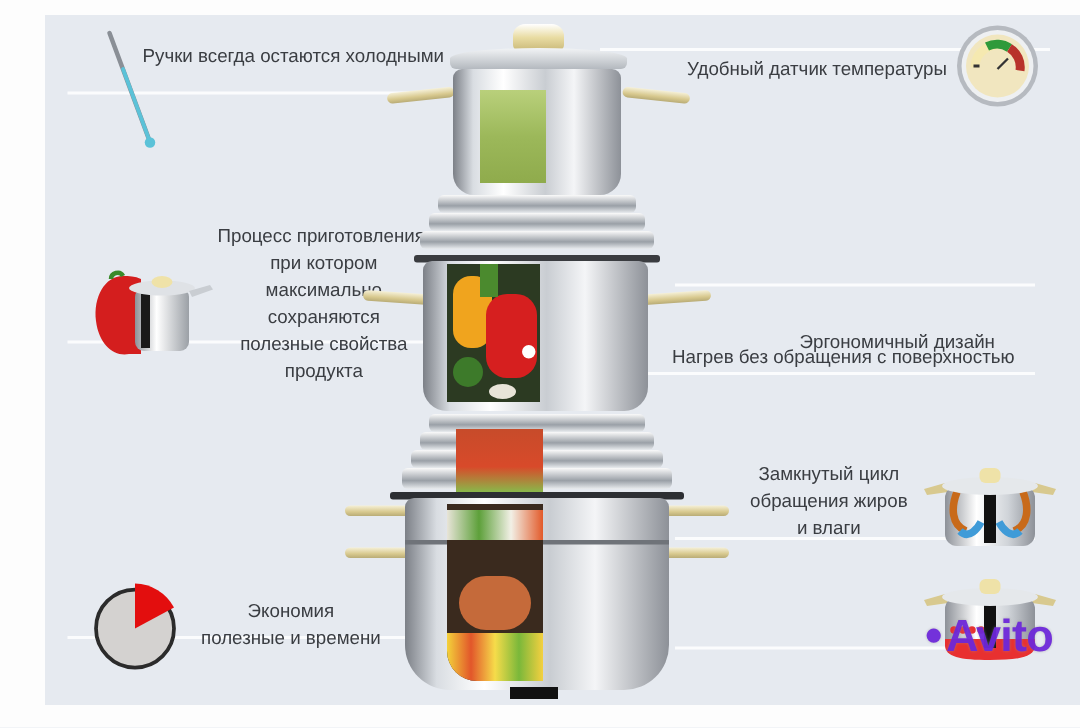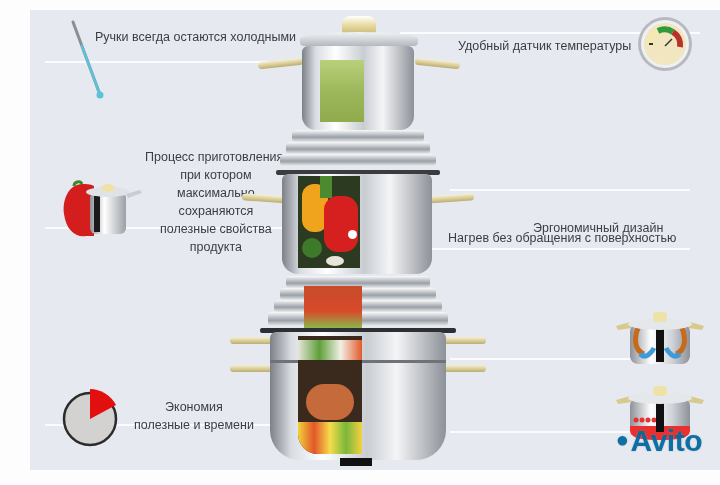--- a/index.html
+++ b/index.html
@@ -6,21 +6,21 @@
   body{width:720px;height:485px;background:#fdfdfd;position:relative;overflow:hidden;font-family:"Liberation Sans","DejaVu Sans",sans-serif;}
   .panel{position:absolute;left:30px;top:10px;width:690px;height:460px;background:#e6eaf0;overflow:hidden;text-align:center;}
   .line{position:absolute;height:2px;background:#fbfcfd;}
   .txt{position:absolute;color:#3a3d42;font-size:12.5px;line-height:18px;white-space:pre-line;}
   .abs{position:absolute;}
   
   .steel{background:linear-gradient(90deg,#7c8087 0%,#d9dde2 12%,#ffffff 30%,#c9cdd2 55%,#f4f5f7 72%,#8d9198 100%);}
   .rim{position:absolute;background:linear-gradient(180deg,#fafafa,#9aa0a7 60%,#e9ecef);border-radius:4px;}
   .handle{position:absolute;height:7px;border-radius:4px;background:linear-gradient(180deg,#f5f0d7,#d8c98f 60%,#b9ac76);}
   .food{position:absolute;overflow:hidden;}
-  .avito{position:absolute;right:18px;bottom:12px;color:#0369a1;font-size:30px;font-weight:bold;letter-spacing:-0.5px;text-shadow:0 0 2px rgba(150,150,150,.6);opacity:.95;}
+  .avito{position:absolute;right:18px;bottom:28px;color:#6d28d9;font-size:30px;font-weight:bold;letter-spacing:-0.5px;text-shadow:0 0 2px rgba(150,150,150,.6);opacity:.95;}
 </style>
 </head>
 <body>
 
 <div class="panel">
 
   <div class="line" style="left:15px;top:51px;width:250px;"></div>
   <div class="line" style="left:370px;top:22px;width:300px;"></div>
   <div class="line" style="left:15px;top:87px;width:0;"></div>
   <div class="line" style="left:15px;top:217px;width:310px;"></div>
@@ -70,20 +70,23 @@
   <div class="txt" style="left:115px;top:138px;">Процесс приготовления,
 при котором
 максимально
 сохраняются
 полезные свойства
 продукта</div>
 
   <div class="txt" style="left:503px;top:161px;margin-top:48px;">Эргономичный дизайн</div>
   <div class="txt" style="left:418px;top:219px;">Нагрев без обращения с поверхностью</div>
 
+  <div class="txt" style="left:470px;top:297px;">Замкнутый цикл
+обращения жиров
+и влаги</div>
 
   <svg class="abs" style="left:580px;top:298px;" width="100" height="60" viewBox="0 0 100 60">
     <defs>
         <linearGradient id="sg" x1="0" x2="1">
           <stop offset="0" stop-color="#8d9198"></stop>
           <stop offset=".35" stop-color="#fff"></stop>
           <stop offset=".7" stop-color="#d0d4d9"></stop>
           <stop offset="1" stop-color="#8d9198"></stop>
         </linearGradient>
       </defs>

